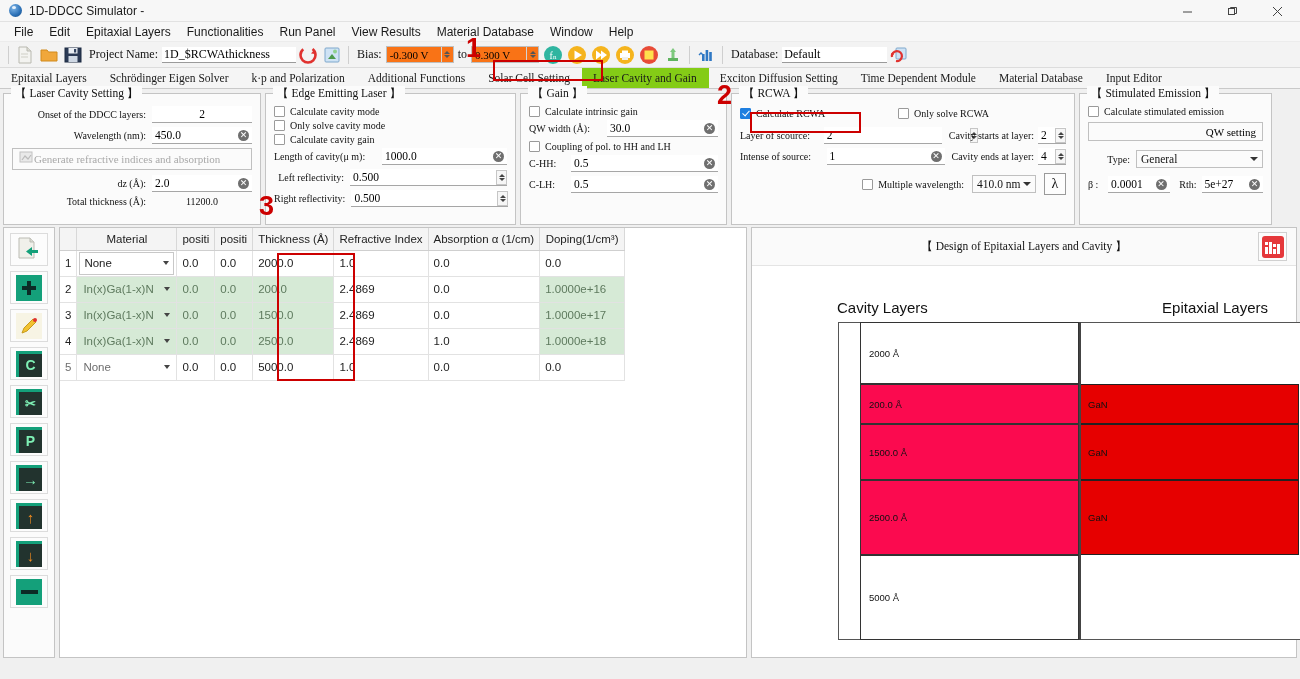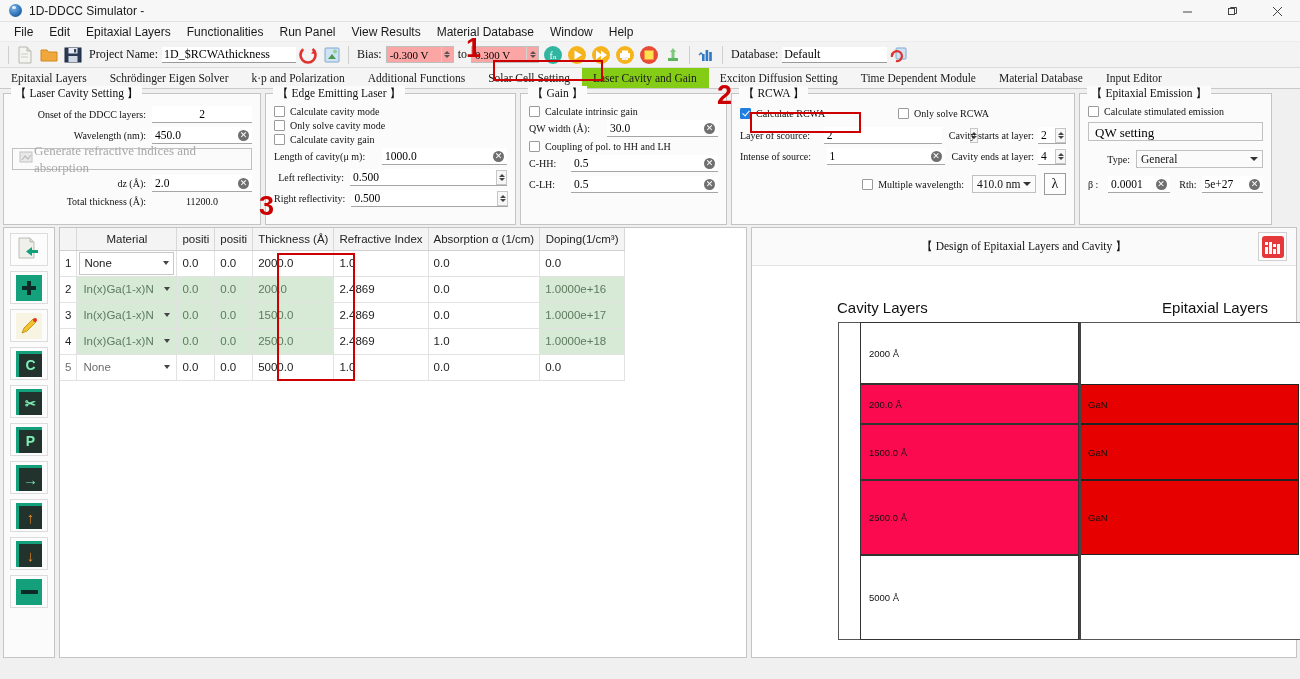--- a/index.html
+++ b/index.html
@@ -49,21 +49,21 @@
   }
   .tsep{ width:1px; height:18px; background:#cfcfcf; margin:0 4px; }
   .ticon{ width:20px; height:20px; margin:0 2px; position:relative; flex:none;}
   .tlabel{ font-family:"Liberation Serif", serif; font-size:12px; margin:0 4px 0 4px; white-space:nowrap;}
   .tinput{
     border:none; border-bottom:1px solid #9a9a9a; background:#fff;
     font-family:"Liberation Serif", serif; font-size:12px; height:16px;
     padding:0 2px; outline:none;
   }
   .spin{
-    display:inline-flex; align-items:center; border:1px solid #bfbfbf; background:#fca5a5;
+    display:inline-flex; align-items:center; border:1px solid #bfbfbf; background:#f97316;
     height:17px;
   }
   .spin input{ border:none; outline:none; width:54px; font-size:11px; padding-left:3px;
     font-family:"Liberation Serif", serif; background:transparent;}
   .spin .arrows{ width:12px; height:15px; display:flex; flex-direction:column;
     justify-content:center; align-items:center; border-left:1px solid #d3d3d3;}
   .spin .arrows i{ display:block; width:0;height:0;border-left:3px solid transparent;
     border-right:3px solid transparent;}
   .spin .arrows i.up{ border-bottom:3px solid #555; margin-bottom:1px;}
   .spin .arrows i.dn{ border-top:3px solid #555;}
@@ -128,21 +128,21 @@
   .stepper input{ border:none;outline:none;background:transparent;flex:1;
     font-family:"Liberation Serif", serif; font-size:11.5px; padding-left:3px;}
   .sparrows{ width:11px;height:15px;display:flex;flex-direction:column;
     justify-content:center;align-items:center;border:1px solid #c6c6c6;background:#f6f6f6;}
   .sparrows i{display:block;width:0;height:0;border-left:3px solid transparent;border-right:3px solid transparent;}
   .sparrows i.up{border-bottom:3px solid #444;margin-bottom:1px;}
   .sparrows i.dn{border-top:3px solid #444;}
 
   .btnwide{
     border:1px solid #c0c0c0; background:#fbfbfb; height:19px; width:100%;
-    font-family:"Liberation Serif", serif; font-size:13px; text-align:left;
+    font-family:"Liberation Serif", serif; font-size:11px; text-align:right;
     line-height:17px;
   }
   .sel{
     border:1px solid #c0c0c0; background:#fbfbfb; height:18px; display:flex;
     align-items:center; padding:0 4px; font-size:11.5px; position:relative; flex:1;
   }
   .sel .caret{ margin-left:auto; width:0;height:0;border-left:4px solid transparent;
     border-right:4px solid transparent;border-top:4px solid #333;}
   .disabled{ color:#a8a8a8; }
 
@@ -571,21 +571,21 @@
         <span>410.0 nm</span>
         <span class="caret"></span>
       </span>
       <span style="width:22px;height:22px;border:1px solid #9a9a9a;background:#fdfdfd;display:flex;align-items:center;justify-content:center;margin-left:8px">
         <span style="font-family:'Liberation Serif',serif;font-size:14px">λ</span>
       </span>
     </div>
   </div>
 
   <div class="gbox" style="width:193px">
-    <span class="gtitle">【 Epitaxial Emission 】</span>
+    <span class="gtitle">【 Stimulated Emission 】</span>
 
     <div class="cbrow">
       <span class="cb"></span>
       <span class="lbl">Calculate stimulated emission</span>
     </div>
 
     <div class="row" style="margin-top:5px">
       <button class="btnwide">QW setting</button>
     </div>
 

